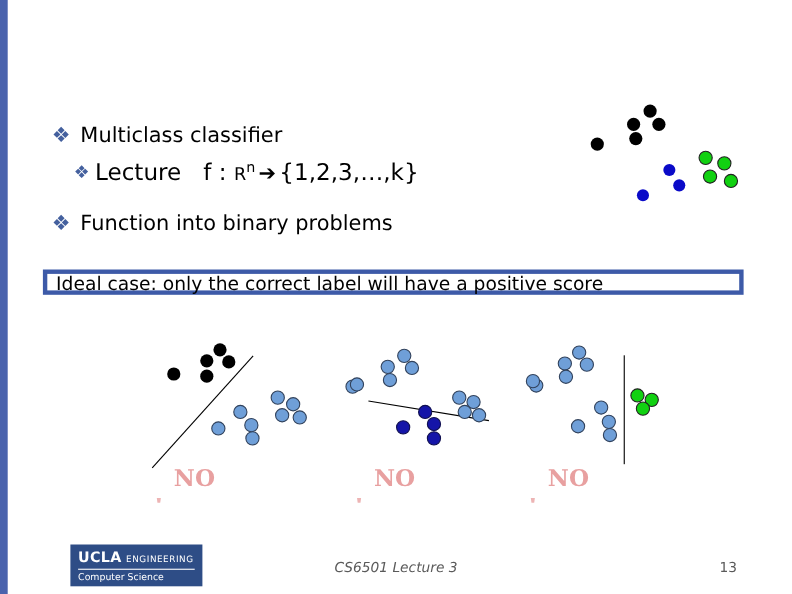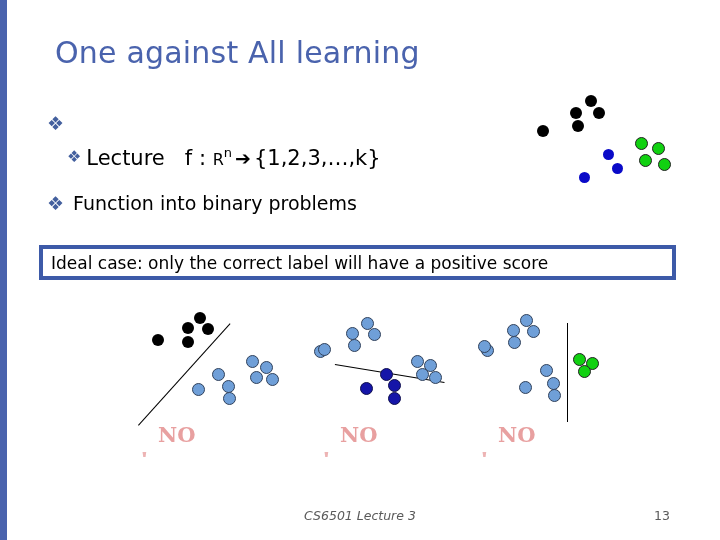--- a/index.html
+++ b/index.html
@@ -40,23 +40,23 @@
   .sup{font-size:13px;vertical-align:super;}
   .smallcap{font-size:16px;}
   .arrow{font-size:19px;padding:0 3px;}
 
   #b3{left:47px;top:192px;}
   #b3 .bullet-glyph{font-size:19px;margin-right:9px;position:relative;top:2px;}
   #b3 .bullet-text{font-size:19px;}
 
   
   .callout{
-    position:absolute;left:39px;top:245px;width:637px;height:35px;
+    position:absolute;left:39px;top:245px;width:637px;height:23px;
     border:4px solid #3d5aa8;background:#ffffff;
-    display:flex;align-items:center;box-sizing:border-box;
+    display:flex;align-items:flex-start;box-sizing:border-box;
   }
   .callout-text{
     font-size:17px;color:#000;padding-left:8px;white-space:nowrap;
     font-family:"DejaVu Sans","Liberation Sans",sans-serif;
   }
 
   
   .scatter{position:absolute;}
   .dot{position:absolute;border-radius:50%;box-sizing:border-box;}
   .dot.black{background:#000000;}
@@ -102,24 +102,24 @@
     font-size:12.5px;color:#5a5a5a;
   }
 </style>
 </head>
 <body>
 
 <div id="slide">
 
   <div class="left-bar"></div>
 
-  <div class="title">One against All learning</div>
 
   <div class="bullet-row" id="b1">
     <span class="bullet-glyph">❖</span>
+    <span class="bullet-text">Multiclass classifier</span>
   </div>
 
   <div class="bullet-row" id="b2">
     <span class="bullet-glyph">❖</span>
     <span class="bullet-text"><span>Lecture</span>&nbsp;&nbsp;&nbsp;<span>f :</span>&nbsp;<span class="smallcap">R</span><span class="sup">n</span><span class="arrow">➔</span><span>{1,2,3,…,k}</span></span>
   </div>
 
   <div class="bullet-row" id="b3">
     <span class="bullet-glyph">❖</span>
     <span class="bullet-text">Function into binary problems</span>
@@ -193,17 +193,25 @@
       <div class="dot lblue" style="left: 76.5px; top: 76.5px; width: 13px; height: 13px;"></div>
       <div class="dot lblue" style="left: 77.5px; top: 88.5px; width: 13px; height: 13px;"></div>
       <div class="dot lblue" style="left: 48.5px; top: 80.5px; width: 13px; height: 13px;"></div>
       <div class="dot green" style="left: 102.5px; top: 52.5px; width: 13px; height: 13px;"></div>
       <div class="dot green" style="left: 115.5px; top: 56.5px; width: 13px; height: 13px;"></div>
       <div class="dot green" style="left: 107.5px; top: 64.5px; width: 13px; height: 13px;"></div>
       <div class="faded" style="left: 28px; top: 122px;">NO</div>
       <div class="faded-sub" style="left: 10px; top: 148px;">!____ ___</div>
     </div>
 
+  <div class="logo">
+    <div class="logo-top">
+      <span class="logo-ucla">UCLA</span>
+      <span class="logo-eng">ENGINEERING</span>
+    </div>
+    <div class="logo-rule"></div>
+    <div class="logo-cs">Computer Science</div>
+  </div>
 
   <div class="footer-center">CS6501 Lecture 3</div>
   <div class="footer-page">13</div>
 
 </div>
 
 </body></html>

